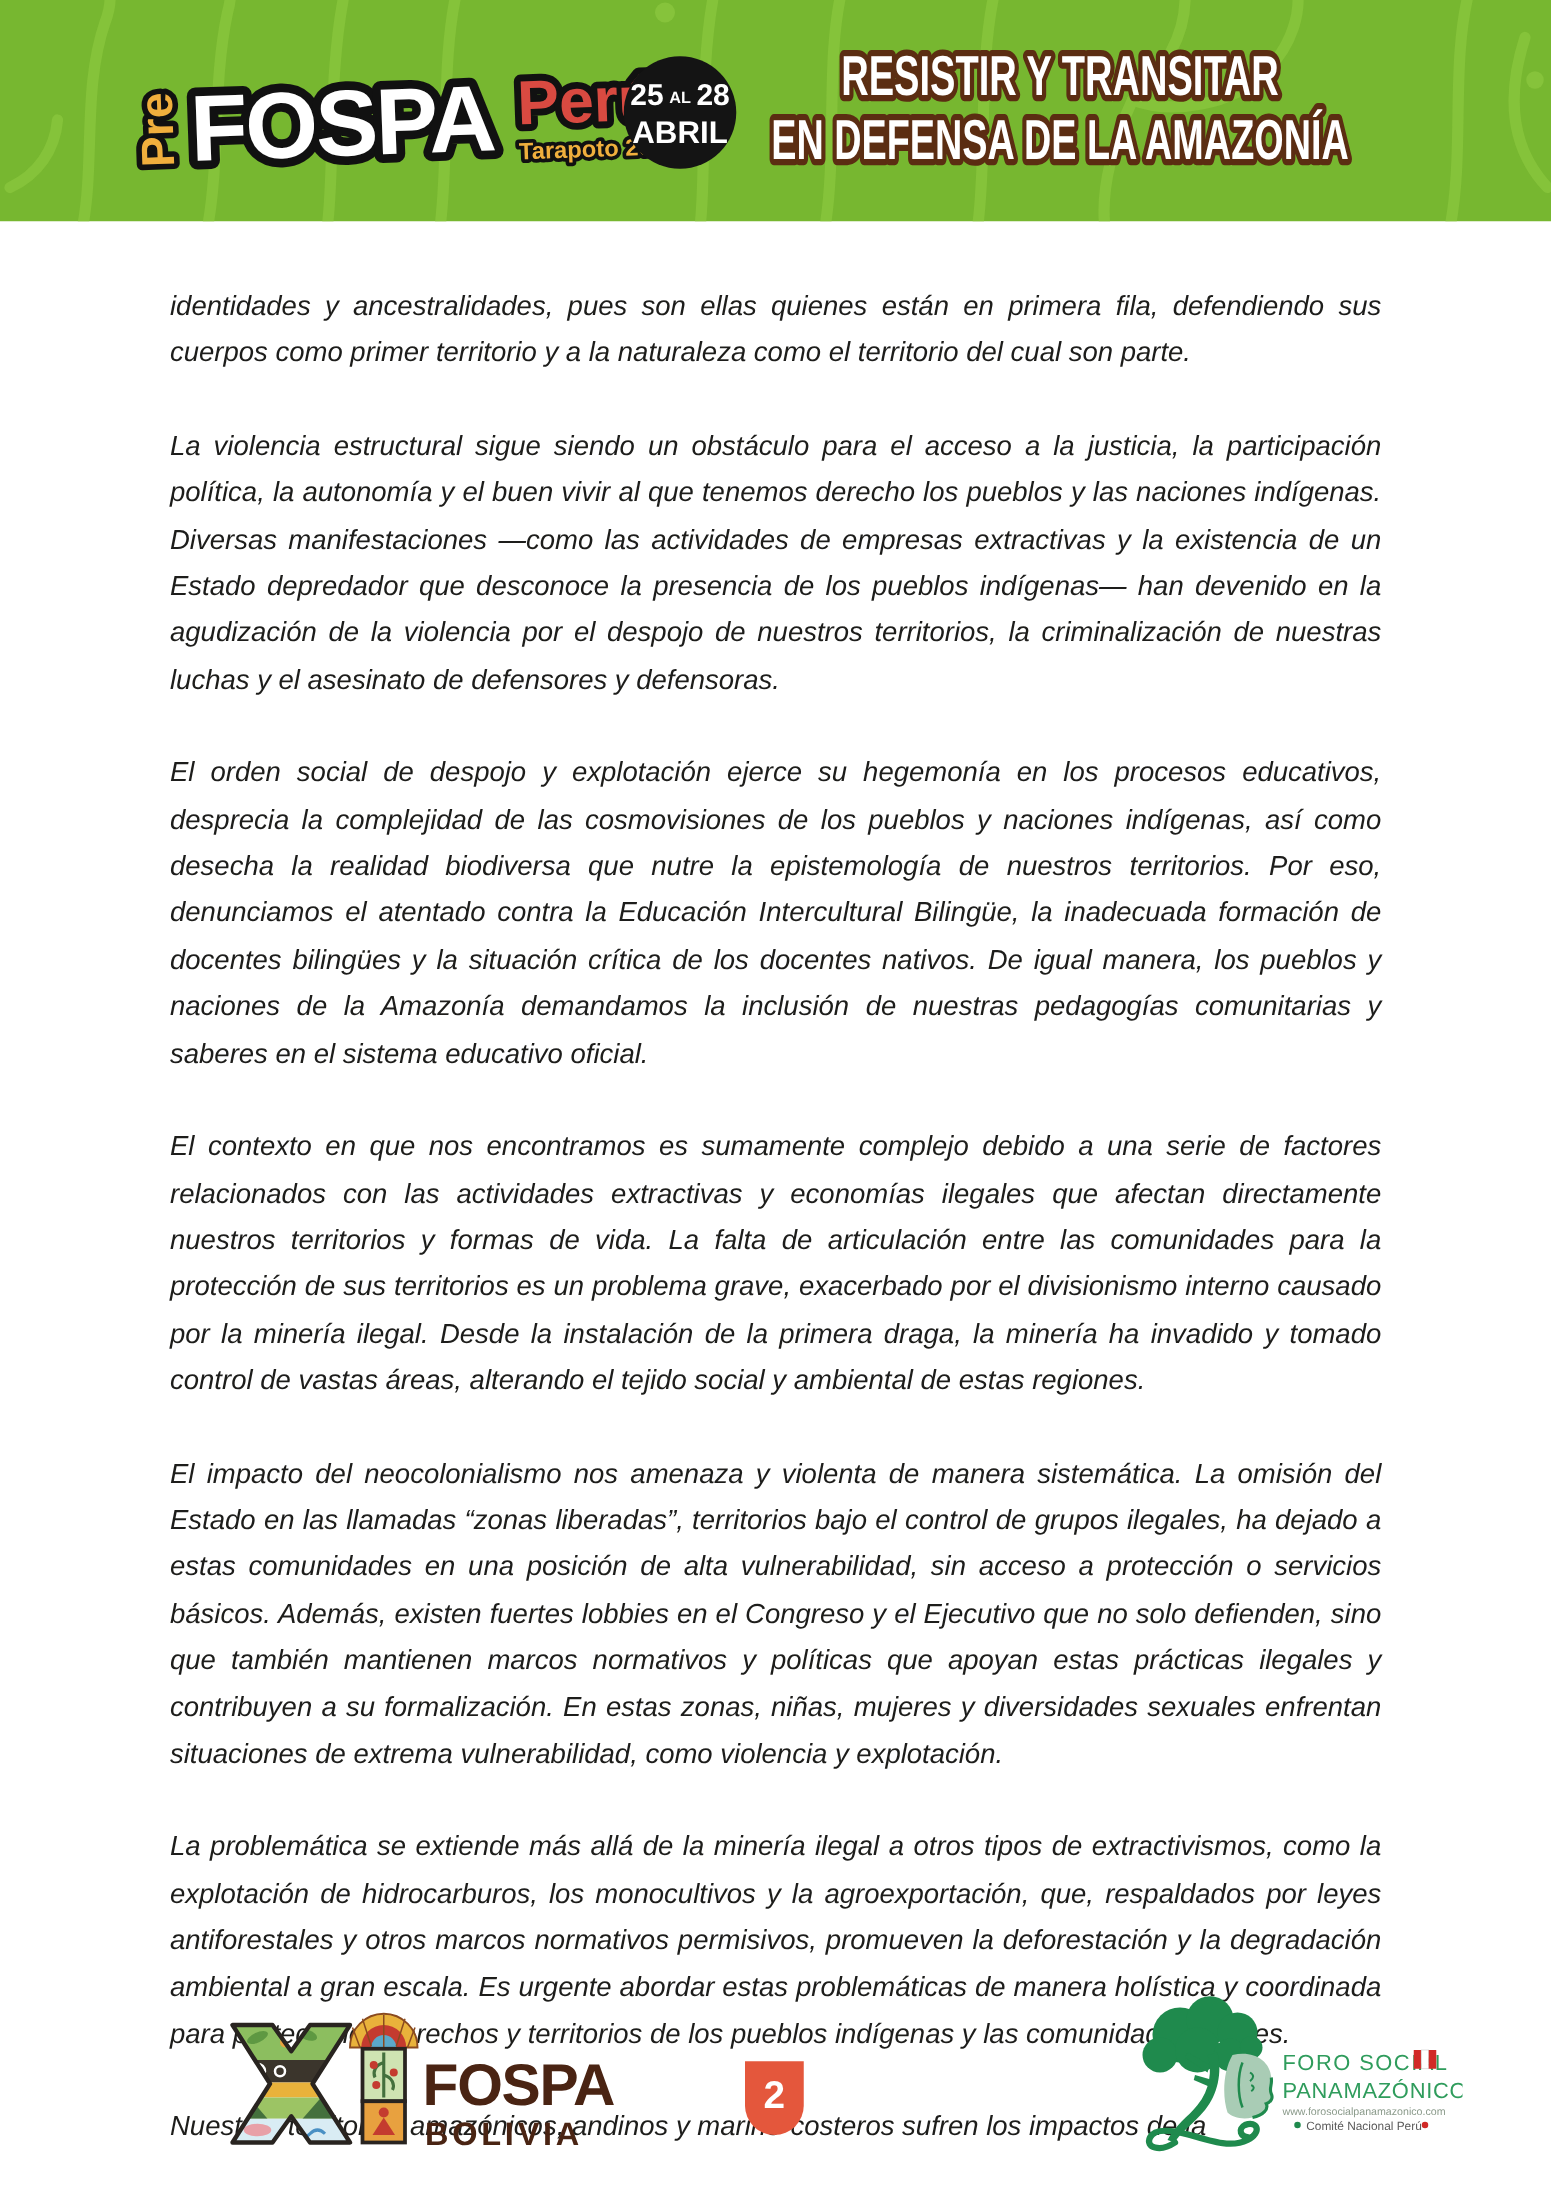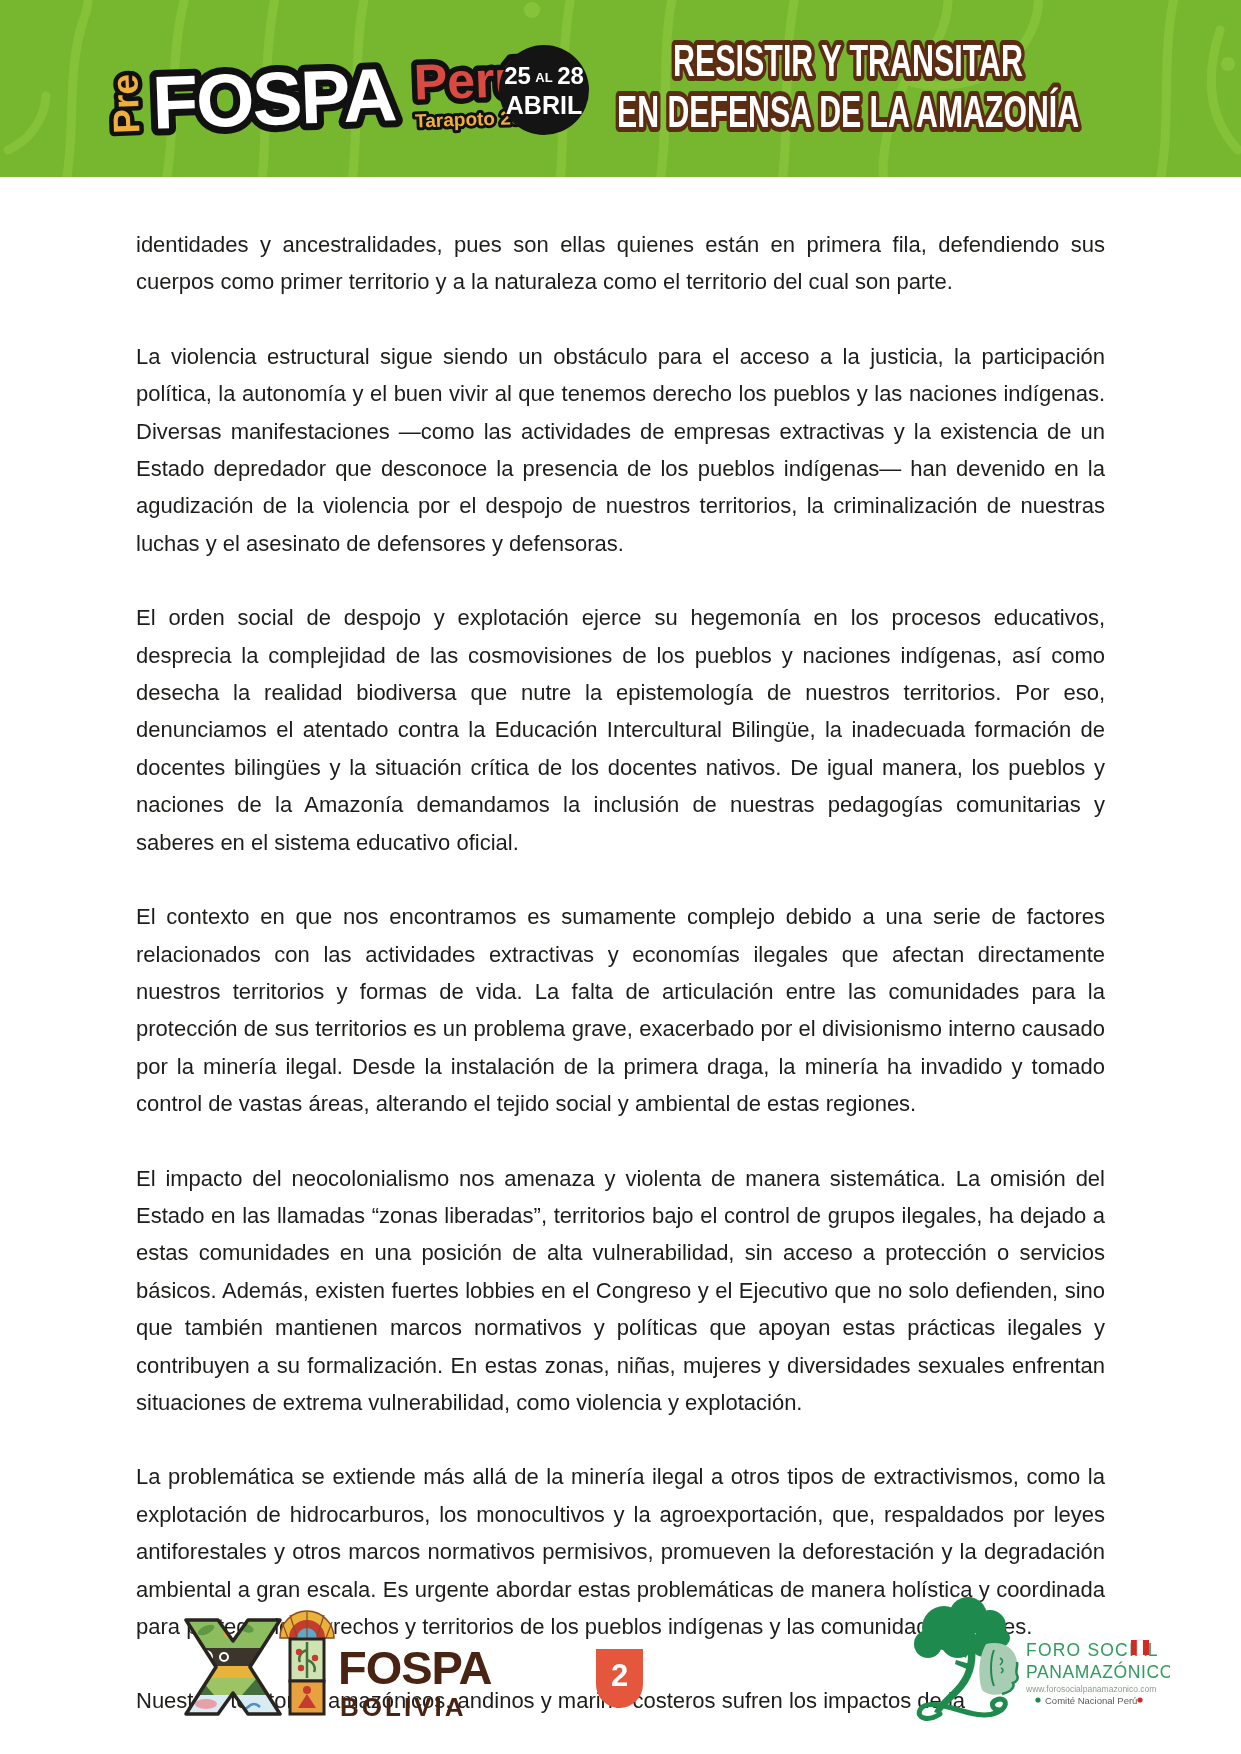--- a/index.html
+++ b/index.html
@@ -30,21 +30,21 @@
   .body-text {
     position: absolute;
     left: 136px;
     top: 226px;
     width: 969px;
     color: #1d1d1b;
     font-size: 22px;
     line-height: 37.4px;
     text-align: justify;
   }
-  .body-text p { margin: 0 0 37px 0; }
+  .body-text p { margin: 0 0 37px 0; font-style: italic; }
 
   
   .fospa-bolivia-logo { position: absolute; left: 176px; top: 1608px; }
   .page-badge {
     position: absolute;
     left: 596px; top: 1649px;
     width: 47px; height: 59px;
     background: #E4573C;
     border-radius: 0 0 24px 24px;
     display: flex; align-items: center; justify-content: center;

